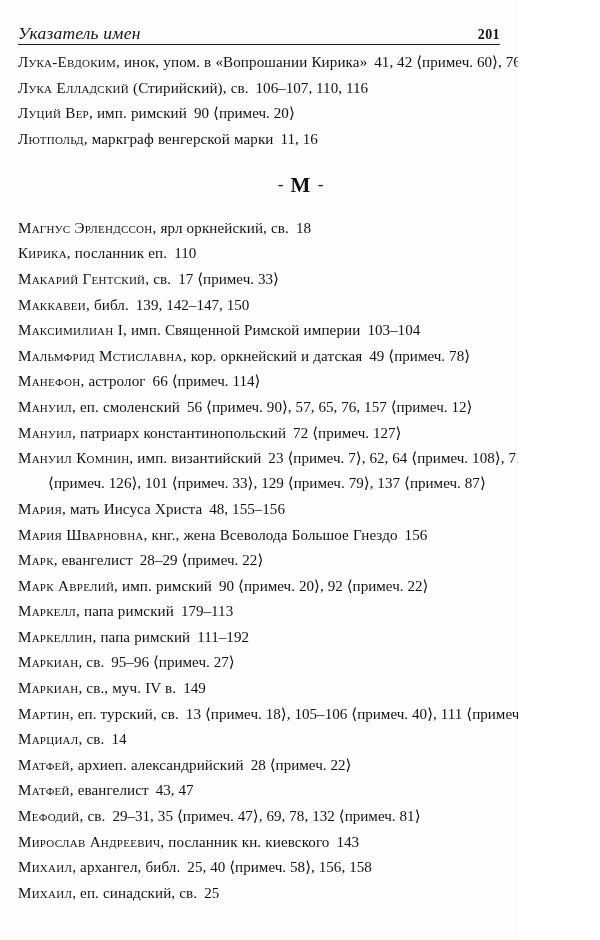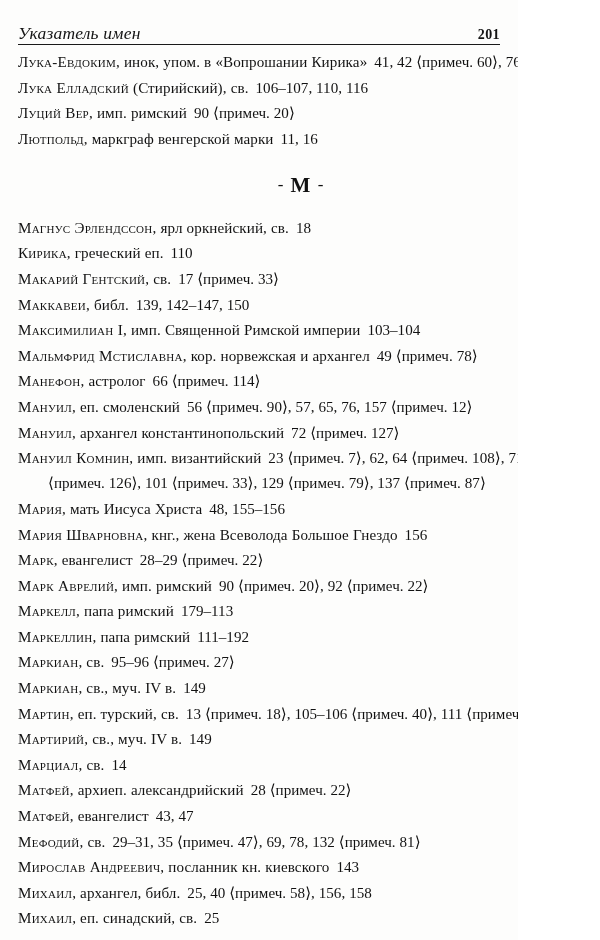--- a/index.html
+++ b/index.html
@@ -122,39 +122,38 @@
       </div>
 
     <div class="letter-divider" style="position:relative; margin:21px 0 18px 0;">
       <span class="dash">-</span>
       <span>M</span>
       <span class="dash">-</span>
     </div>
 
     <div id="group-after">
         <p class="entry"><span class="hw">Магнус Эрлендссон</span><span class="q">, ярл оркнейский, св.</span><span class="gap"></span><span class="ref">18</span></p>
-        <p class="entry"><span class="hw">Кирика</span><span class="q">, греческий еп.</span><span class="gap"></span><span class="ref">110</span></p>
+        <p class="entry"><span class="hw">Кирика</span><span class="q">, посланник еп.</span><span class="gap"></span><span class="ref">110</span></p>
         <p class="entry"><span class="hw">Макарий Гентский</span><span class="q">, св.</span><span class="gap"></span><span class="ref">17 ⟨примеч. 33⟩</span></p>
         <p class="entry"><span class="hw">Маккавеи</span><span class="q">, библ.</span><span class="gap"></span><span class="ref">139, 142–147, 150</span></p>
         <p class="entry"><span class="hw">Максимилиан I</span><span class="q">, имп. Священной Римской империи</span><span class="gap"></span><span class="ref">103–104</span></p>
-        <p class="entry"><span class="hw">Мальмфрид Мстиславна</span><span class="q">, кор. норвежская и архангел</span><span class="gap"></span><span class="ref">49 ⟨примеч. 78⟩</span></p>
+        <p class="entry"><span class="hw">Мальмфрид Мстиславна</span><span class="q">, кор. оркнейский и датская</span><span class="gap"></span><span class="ref">49 ⟨примеч. 78⟩</span></p>
         <p class="entry"><span class="hw">Манефон</span><span class="q">, астролог</span><span class="gap"></span><span class="ref">66 ⟨примеч. 114⟩</span></p>
         <p class="entry"><span class="hw">Мануил</span><span class="q">, еп. смоленский</span><span class="gap"></span><span class="ref">56 ⟨примеч. 90⟩, 57, 65, 76, 157 ⟨примеч. 12⟩</span></p>
-        <p class="entry"><span class="hw">Мануил</span><span class="q">, архангел константинопольский</span><span class="gap"></span><span class="ref">72 ⟨примеч. 127⟩</span></p>
+        <p class="entry"><span class="hw">Мануил</span><span class="q">, патриарх константинопольский</span><span class="gap"></span><span class="ref">72 ⟨примеч. 127⟩</span></p>
         <p class="entry"><span class="hw">Мануил Комнин</span><span class="q">, имп. византийский</span><span class="gap"></span><span class="ref">23 ⟨примеч. 7⟩, 62, 64 ⟨примеч. 108⟩, 71 ⟨примеч. 126⟩, 101 ⟨примеч. 33⟩, 129 ⟨примеч. 79⟩, 137 ⟨примеч. 87⟩</span></p>
         <p class="entry"><span class="hw">Мария</span><span class="q">, мать Иисуса Христа</span><span class="gap"></span><span class="ref">48, 155–156</span></p>
         <p class="entry"><span class="hw">Мария Шварновна</span><span class="q">, кнг., жена Всеволода Большое Гнездо</span><span class="gap"></span><span class="ref">156</span></p>
         <p class="entry"><span class="hw">Марк</span><span class="q">, евангелист</span><span class="gap"></span><span class="ref">28–29 ⟨примеч. 22⟩</span></p>
         <p class="entry"><span class="hw">Марк Аврелий</span><span class="q">, имп. римский</span><span class="gap"></span><span class="ref">90 ⟨примеч. 20⟩, 92 ⟨примеч. 22⟩</span></p>
         <p class="entry"><span class="hw">Маркелл</span><span class="q">, папа римский</span><span class="gap"></span><span class="ref">179–113</span></p>
         <p class="entry"><span class="hw">Маркеллин</span><span class="q">, папа римский</span><span class="gap"></span><span class="ref">111–192</span></p>
         <p class="entry"><span class="hw">Маркиан</span><span class="q">, св.</span><span class="gap"></span><span class="ref">95–96 ⟨примеч. 27⟩</span></p>
         <p class="entry"><span class="hw">Маркиан</span><span class="q">, св., муч. IV в.</span><span class="gap"></span><span class="ref">149</span></p>
         <p class="entry"><span class="hw">Мартин</span><span class="q">, еп. турский, св.</span><span class="gap"></span><span class="ref">13 ⟨примеч. 18⟩, 105–106 ⟨примеч. 40⟩, 111 ⟨примеч. 50⟩</span></p>
-        <p class="entry"><span class="hw">Мартирий</span><span class="q">, св., муч. IV в.</span><span class="gap"></span><span class="ref">149</span></p>
         <p class="entry"><span class="hw">Марциал</span><span class="q">, св.</span><span class="gap"></span><span class="ref">14</span></p>
         <p class="entry"><span class="hw">Матфей</span><span class="q">, архиеп. александрийский</span><span class="gap"></span><span class="ref">28 ⟨примеч. 22⟩</span></p>
         <p class="entry"><span class="hw">Матфей</span><span class="q">, евангелист</span><span class="gap"></span><span class="ref">43, 47</span></p>
         <p class="entry"><span class="hw">Мефодий</span><span class="q">, св.</span><span class="gap"></span><span class="ref">29–31, 35 ⟨примеч. 47⟩, 69, 78, 132 ⟨примеч. 81⟩</span></p>
         <p class="entry"><span class="hw">Мирослав Андреевич</span><span class="q">, посланник кн. киевского</span><span class="gap"></span><span class="ref">143</span></p>
         <p class="entry"><span class="hw">Михаил</span><span class="q">, архангел, библ.</span><span class="gap"></span><span class="ref">25, 40 ⟨примеч. 58⟩, 156, 158</span></p>
         <p class="entry"><span class="hw">Михаил</span><span class="q">, еп. синадский, св.</span><span class="gap"></span><span class="ref">25</span></p>
       </div>
 
   </div>

